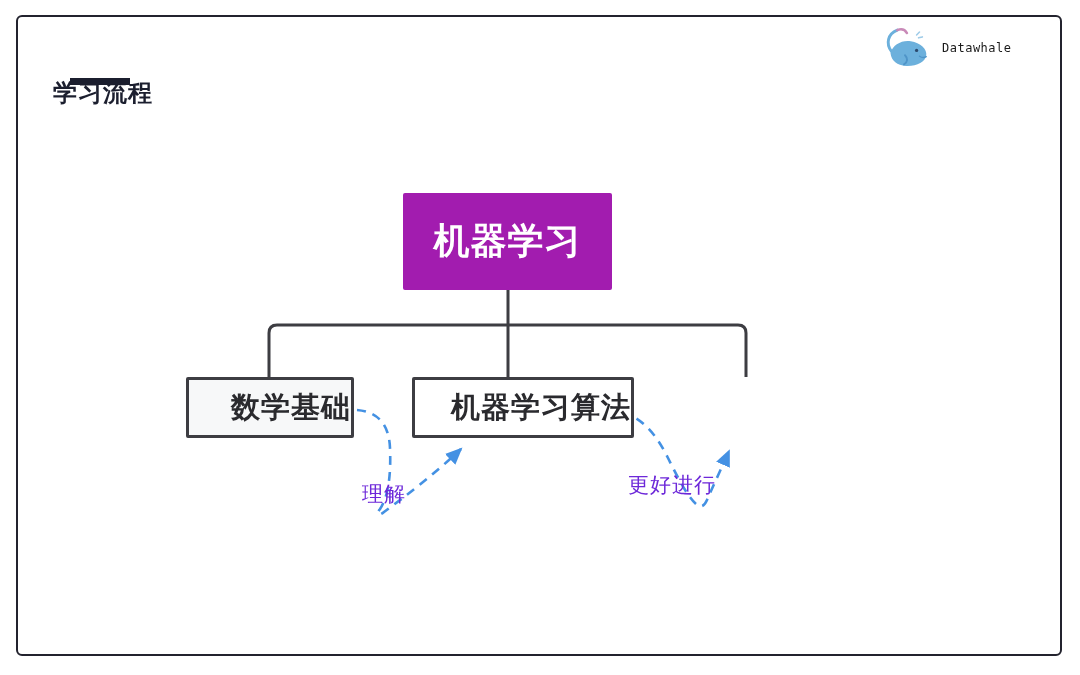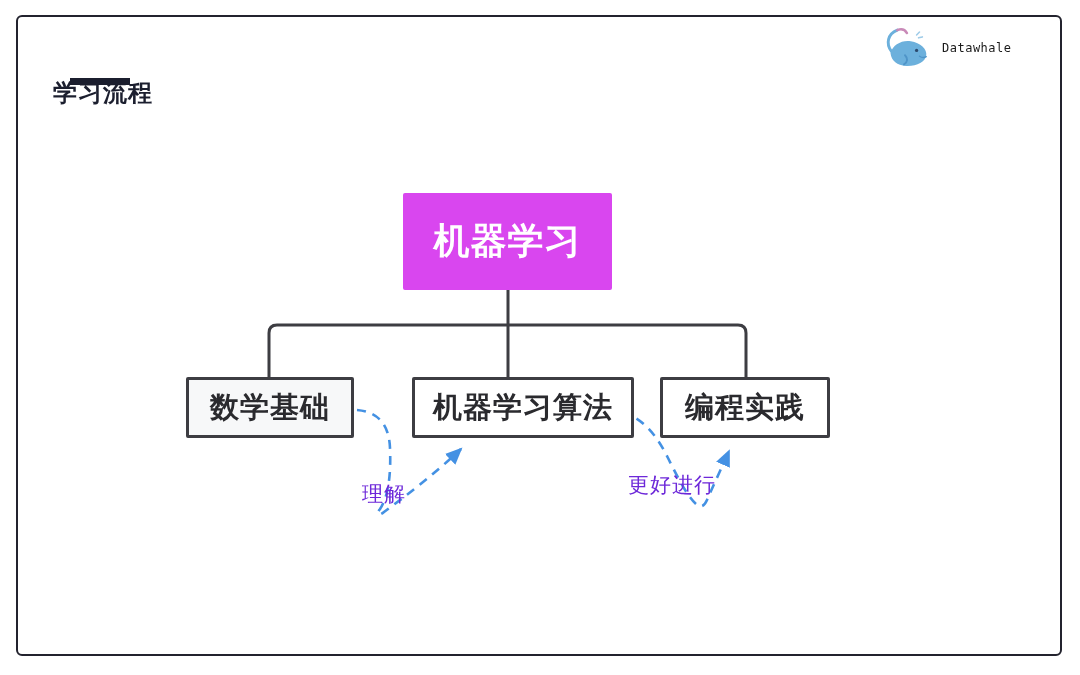--- a/index.html
+++ b/index.html
@@ -38,28 +38,28 @@
   svg.overlay{position:absolute;left:0;top:0;pointer-events:none;}
 
   
   .node{
     position:absolute;box-sizing:border-box;
     display:flex;align-items:center;justify-content:center;
     text-align:center;
   }
   .node-root{
     left:403px;top:193px;width:209px;height:97px;
-    background:#d946ef;color:#ffffff;
+    background:#a21caf;color:#ffffff;
     font-size:36px;font-weight:700;letter-spacing:1px;
     border-radius:2px;
   }
   .node-child{
     border:3px solid #3d3d42;background:#ffffff;color:#2a2a2e;
     font-size:29px;font-weight:700;letter-spacing:1px;border-radius:2px;
-    top:377px;height:61px;
+    top:377px;height:61px;justify-content:flex-end;
   }
   .node-child-1{left:186px;width:168px;background:#f7f8f9;}
   .node-child-2{left:398px;width:222px;margin-left:14px;}
   .node-child-3{left:660px;width:170px;}
 
   
   .arrow-label{
     position:absolute;color:#6d28d9;font-size:21px;letter-spacing:1px;
     white-space:nowrap;
   }
@@ -117,20 +117,17 @@
   </div>
 
   <div class="node node-child node-child-1">
     <span>数学基础</span>
   </div>
 
   <div class="node node-child node-child-2">
     <span>机器学习算法</span>
   </div>
 
-  <div class="node node-child node-child-3">
-    <span>编程实践</span>
-  </div>
 
   <div class="arrow-label arrow-label-1">理解</div>
   <div class="arrow-label arrow-label-2">更好进行</div>
 
 </div>
 
 </body></html>

